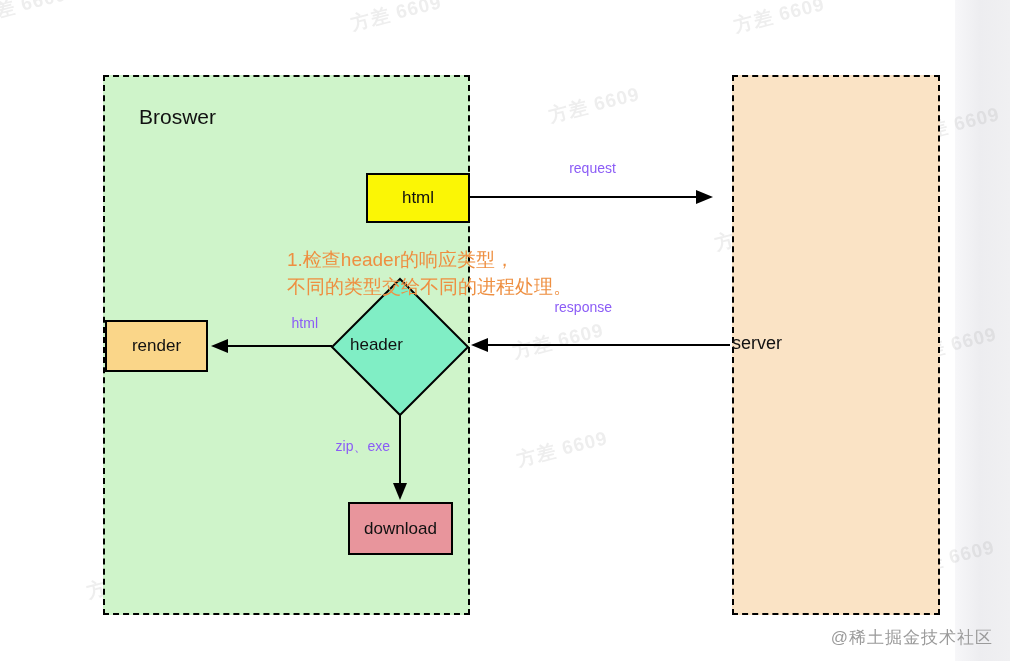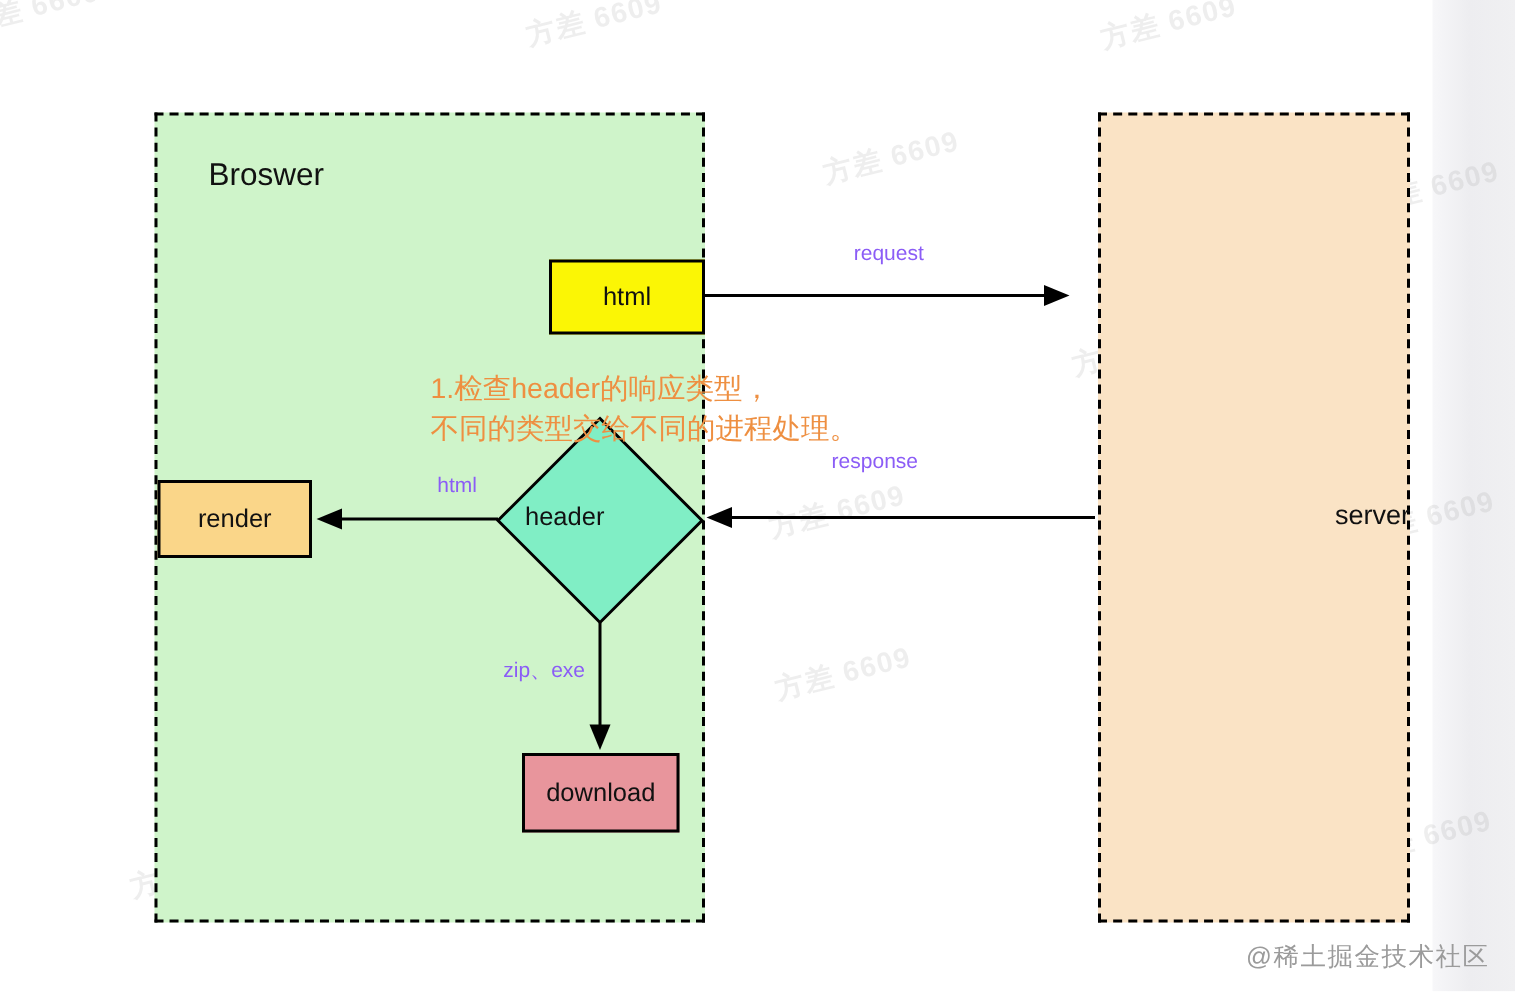--- a/index.html
+++ b/index.html
@@ -56,21 +56,21 @@
   .browser-title {
     position: absolute;
     left: 34px; top: 28px;
     font-size: 21px;
     color: #111111;
   }
   .server-title {
     position: absolute;
     left: 732px; top: 333px;
     width: 208px;
-    text-align: right;
+    text-align: left;
     font-size: 18px;
     color: #111111;
     z-index: 4;
   }
   
   .overlay {
     position: absolute;
     left: 0; top: 0;
     z-index: 3;
   }

